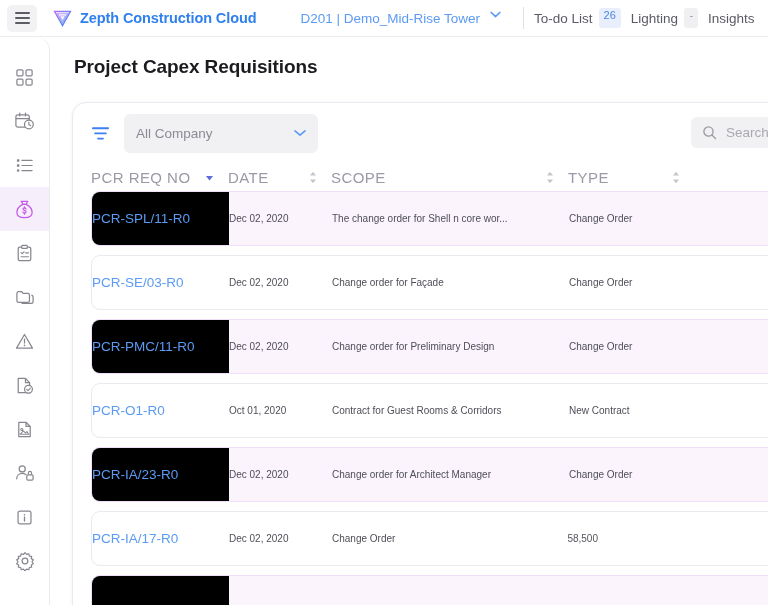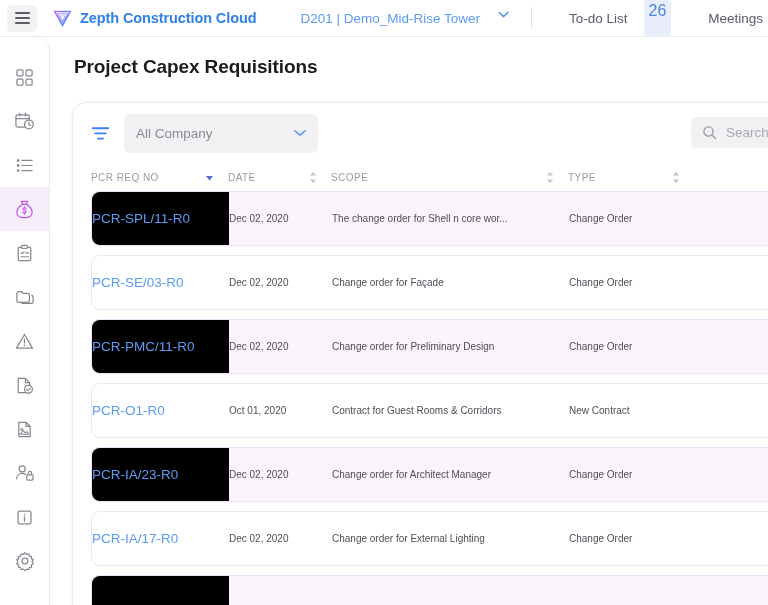--- a/index.html
+++ b/index.html
@@ -25,33 +25,33 @@
     display: flex; flex-direction: column; align-items: center; justify-content: center;
     gap: 3px; cursor: pointer; flex: none;
   }
   .hamburger-btn i { display: block; width: 15px; height: 2px; background: #5c5c66; border-radius: 1px; }
 
   .brand { display: flex; align-items: center; margin-left: 15px; gap: 7px; flex: none; cursor: pointer; }
   .brand-logo { width: 21px; height: 21px; display: block; }
   .brand-name { font-size: 14.5px; font-weight: bold; color: #2f80ed; letter-spacing: -0.1px; white-space: nowrap; }
 
   .project-sel {
-    display: flex; align-items: flex-start; gap: 18px; margin-left: 44px;
+    display: flex; align-items: flex-start; gap: 10px; margin-left: 44px;
     color: #5b9bf3; font-size: 13.5px; white-space: nowrap; cursor: pointer; flex: none;
   }
   .chev-down { width: 11px; height: 7px; display: block; }
 
   .nav-divider { width: 1px; height: 22px; background: #dfe0e6; margin-left: 22px; flex: none; }
 
   .nav-item {
-    display: flex; align-items: center; gap: 16px; margin-left: 37px;
+    display: flex; align-items: center; gap: 6px; margin-left: 10px;
     font-size: 13.5px; color: #5a5a66; white-space: nowrap; cursor: pointer; flex: none;
   }
   .nav-badge {
-    font-size: 16px; padding: 1px 5px 16px; border-radius: 3px;
+    font-size: 11px; padding: 1px 5px 6px; border-radius: 3px;
     background: #e8eefb; color: #4a86e8; line-height: 1.2; min-width: 14px; text-align: right;
   }
   .nav-badge.muted { background: #f0f0f2; color: #9a9aa4; }
 
   
   .sidebar {
     position: absolute; top: 37px; left: 0; width: 50px; height: 568px;
     background: #ffffff;
     border-right: 1px solid #e9e9ee;
     border-top-right-radius: 14px;
@@ -99,21 +99,21 @@
   }
   .search-box input {
     border: none; outline: none; background: transparent;
     font-family: "Liberation Sans", sans-serif; font-size: 13.5px; color: #6b6b75; width: 110px;
   }
   .search-box input::placeholder { color: #a9a9b2; }
 
   
   .thead { display: flex; align-items: center; height: 28px; padding: 0 0 0 18px; }
   .th {
-    font-size: 10px; color: #9a9aa6; letter-spacing: 0.45px;
+    font-size: 15px; color: #9a9aa6; letter-spacing: 0.45px;
     display: flex; align-items: center; cursor: pointer;
   }
   .th .lbl { white-space: nowrap; }
   .sort-both { margin-left: auto; margin-right: 14px; width: 8px; height: 13px; display: block; flex: none; }
   .sort-desc { margin-left: auto; margin-right: 14px; width: 9px; height: 13px; display: block; flex: none; }
 
   .c1 { width: 137px; flex: none; }
   .c2 { width: 103px; flex: none; }
   .c3 { width: 237px; flex: none; }
   .c4 { width: 126px; flex: none; }
@@ -169,21 +169,21 @@
       </svg>
     </div>
 
     <div class="nav-divider"></div>
 
     <div class="nav-item">
       <span>To-do List</span>
       <span class="nav-badge">26</span>
     </div>
     <div class="nav-item">
-      <span>Meetings</span>
+      <span>Lighting</span>
       <span class="nav-badge muted">-</span>
     </div>
     <div class="nav-item">
       <span>Insights</span>
     </div>
   </div>
 
   <div class="sidebar">
 
     <div class="side-item">
@@ -397,23 +397,20 @@
           <div class="cell c3">
               <span class="ellip">Change order for Architect Manager</span>
             </div>
           <div class="cell c4">Change Order</div>
           <div class="cell c5 amt">19,000</div>
         </div>
 
         <div class="trow">
           <div class="cell c1 first cell-pad">PCR-IA/17-R0</div>
           <div class="cell c2">Dec 02, 2020</div>
-          <div class="cell c3">
-              <span class="ellip">Change order for External Lighting</span>
-            </div>
           <div class="cell c4">Change Order</div>
           <div class="cell c5 amt">58,500</div>
         </div>
 
         <div class="trow hl">
           <div class="cell c1 first cell-pad"></div>
           <div class="cell c2"></div>
           <div class="cell c3">
               <span class="ellip"></span>
             </div>

